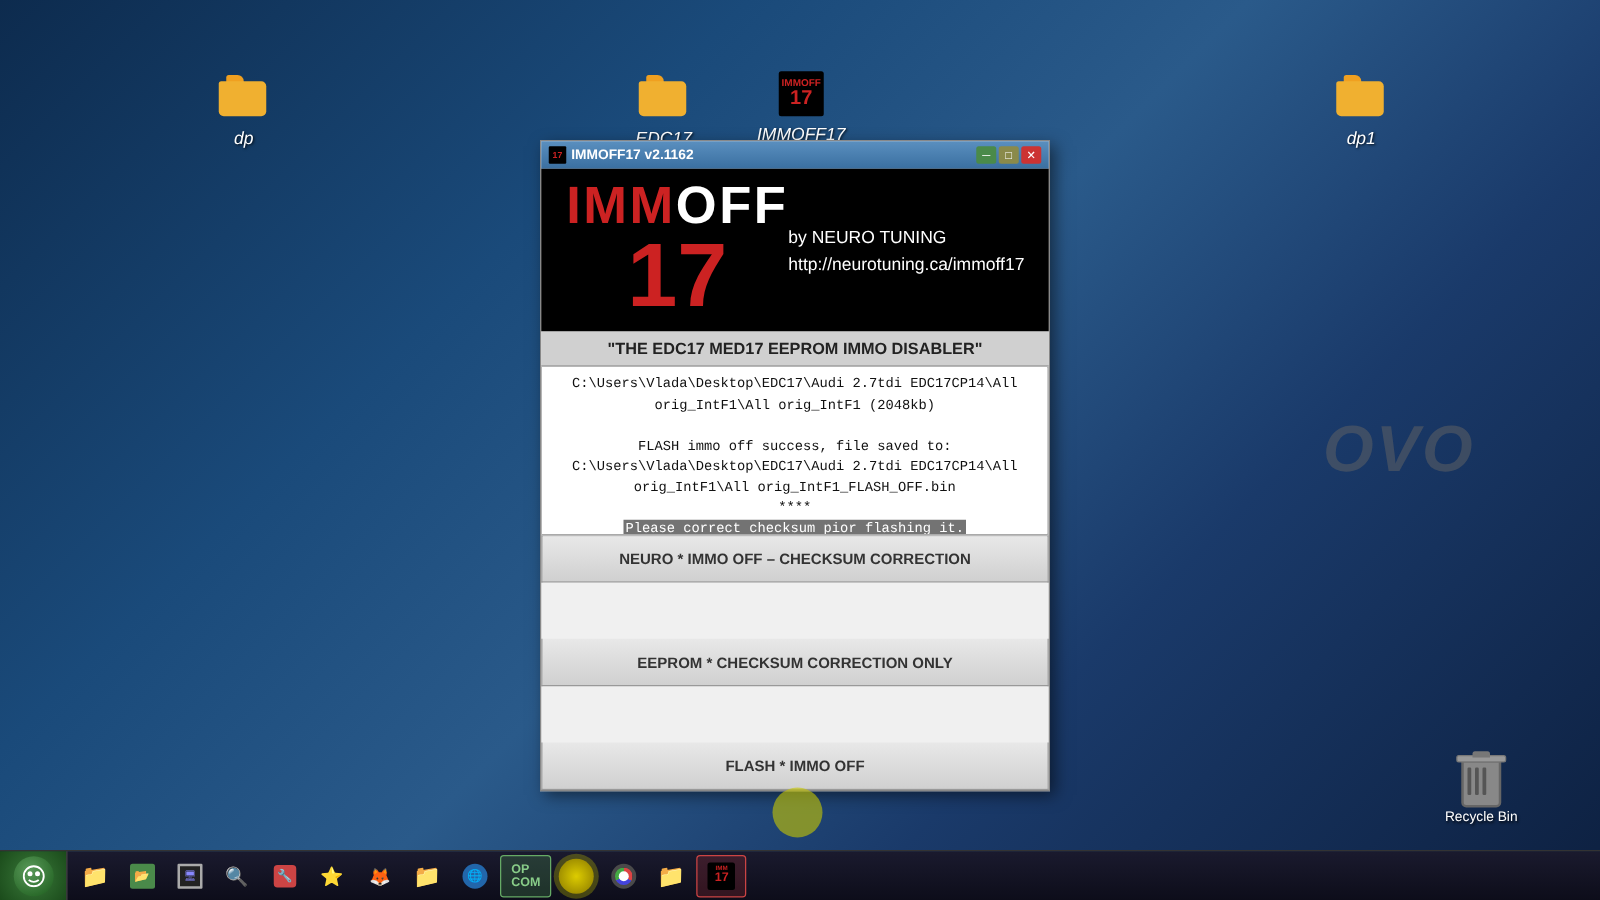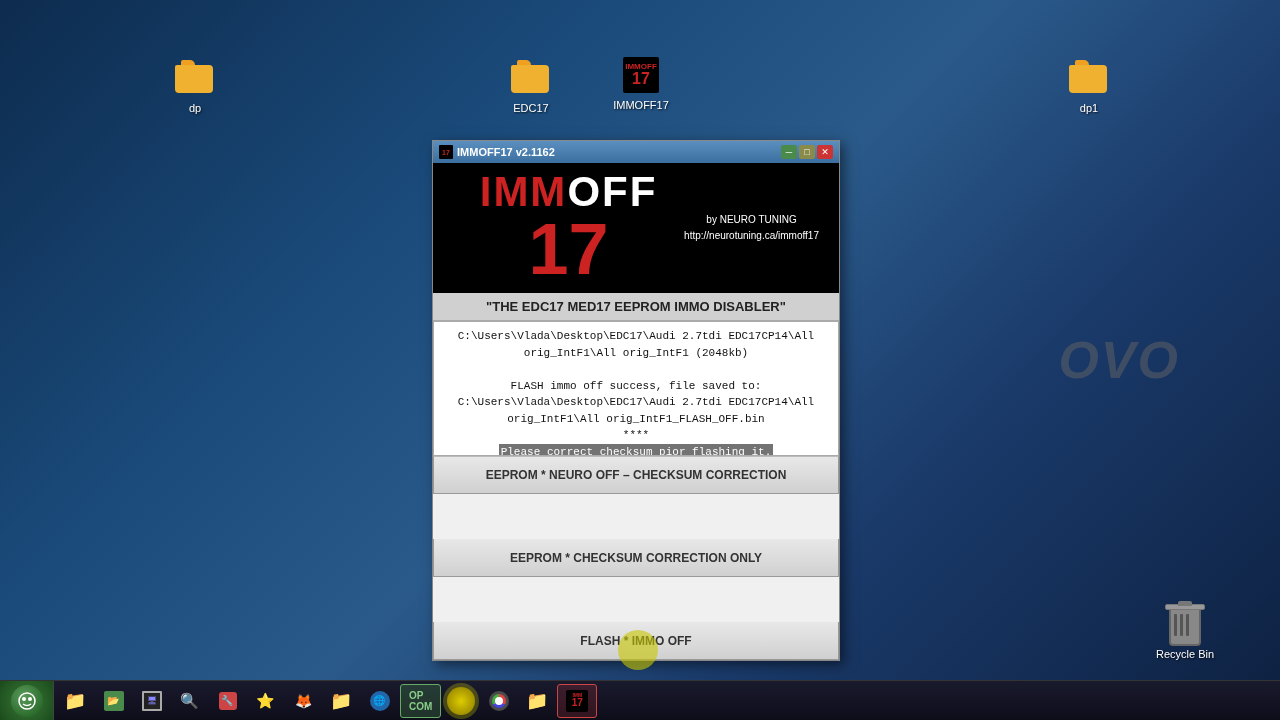--- a/index.html
+++ b/index.html
@@ -29,23 +29,24 @@
       cursor: pointer;
       width: 70px;
     }
     .desktop-icon .icon-img {
       width: 40px;
       height: 40px;
       margin-bottom: 4px;
     }
     .desktop-icon .icon-label {
       color: white;
-      font-size: 11px;
+      font-size: 14px;
       text-align: center;
       text-shadow: 1px 1px 2px rgba(0,0,0,0.8);
+      font-style: italic;
     }
 
     
     .taskbar {
       position: absolute;
       bottom: 0;
       left: 0;
       width: 100%;
       height: 40px;
       background: linear-gradient(to bottom, #1a1a2e 0%, #0d0d1a 100%);
@@ -149,21 +150,21 @@
       display: flex;
       flex-direction: column;
       align-items: center;
       cursor: pointer;
       width: 70px;
     }
 
     
     .app-window {
       position: absolute;
-      top: 140px;
+      top: 112px;
       left: 432px;
       width: 408px;
       background: #f0f0f0;
       border: 1px solid #888;
       box-shadow: 4px 4px 12px rgba(0,0,0,0.5);
       z-index: 100;
     }
 
     .window-titlebar {
       height: 22px;
@@ -233,23 +234,23 @@
 
     .logo-17 {
       font-size: 72px;
       font-weight: bold;
       color: #cc2222;
       line-height: 1;
       text-shadow: 2px 2px 4px rgba(0,0,0,0.5);
     }
 
     .logo-right {
-      text-align: center;
-      color: white;
-      font-size: 10px;
+      text-align: left;
+      color: white;
+      font-size: 14px;
       line-height: 1.6;
     }
 
     
     .title-strip {
       background: #d0d0d0;
       padding: 6px 10px;
       text-align: center;
       font-size: 13px;
       font-weight: bold;
@@ -407,21 +408,21 @@
     <div class="log-area">
       <div style="color:#111;">C:\Users\Vlada\Desktop\EDC17\Audi 2.7tdi EDC17CP14\All orig_IntF1\All orig_IntF1 (2048kb)</div>
       <div>&nbsp;</div>
       <div>FLASH immo off success, file saved to:</div>
       <div>C:\Users\Vlada\Desktop\EDC17\Audi 2.7tdi EDC17CP14\All orig_IntF1\All orig_IntF1_FLASH_OFF.bin</div>
       <div>****</div>
       <div><span class="log-highlighted">Please correct checksum pior flashing it.</span></div>
     </div>
 
     <div>
-      <div class="action-button">EEPROM * NEURO OFF – CHECKSUM CORRECTION</div>
+      <div class="action-button">NEURO * IMMO OFF – CHECKSUM CORRECTION</div>
       <div class="action-button">EEPROM * CHECKSUM CORRECTION ONLY</div>
       <div class="action-button">FLASH * IMMO OFF</div>
     </div>
   </div>
 
   <div class="cursor-highlight"></div>
 
   <div class="taskbar">
 
     <div class="start-button">

